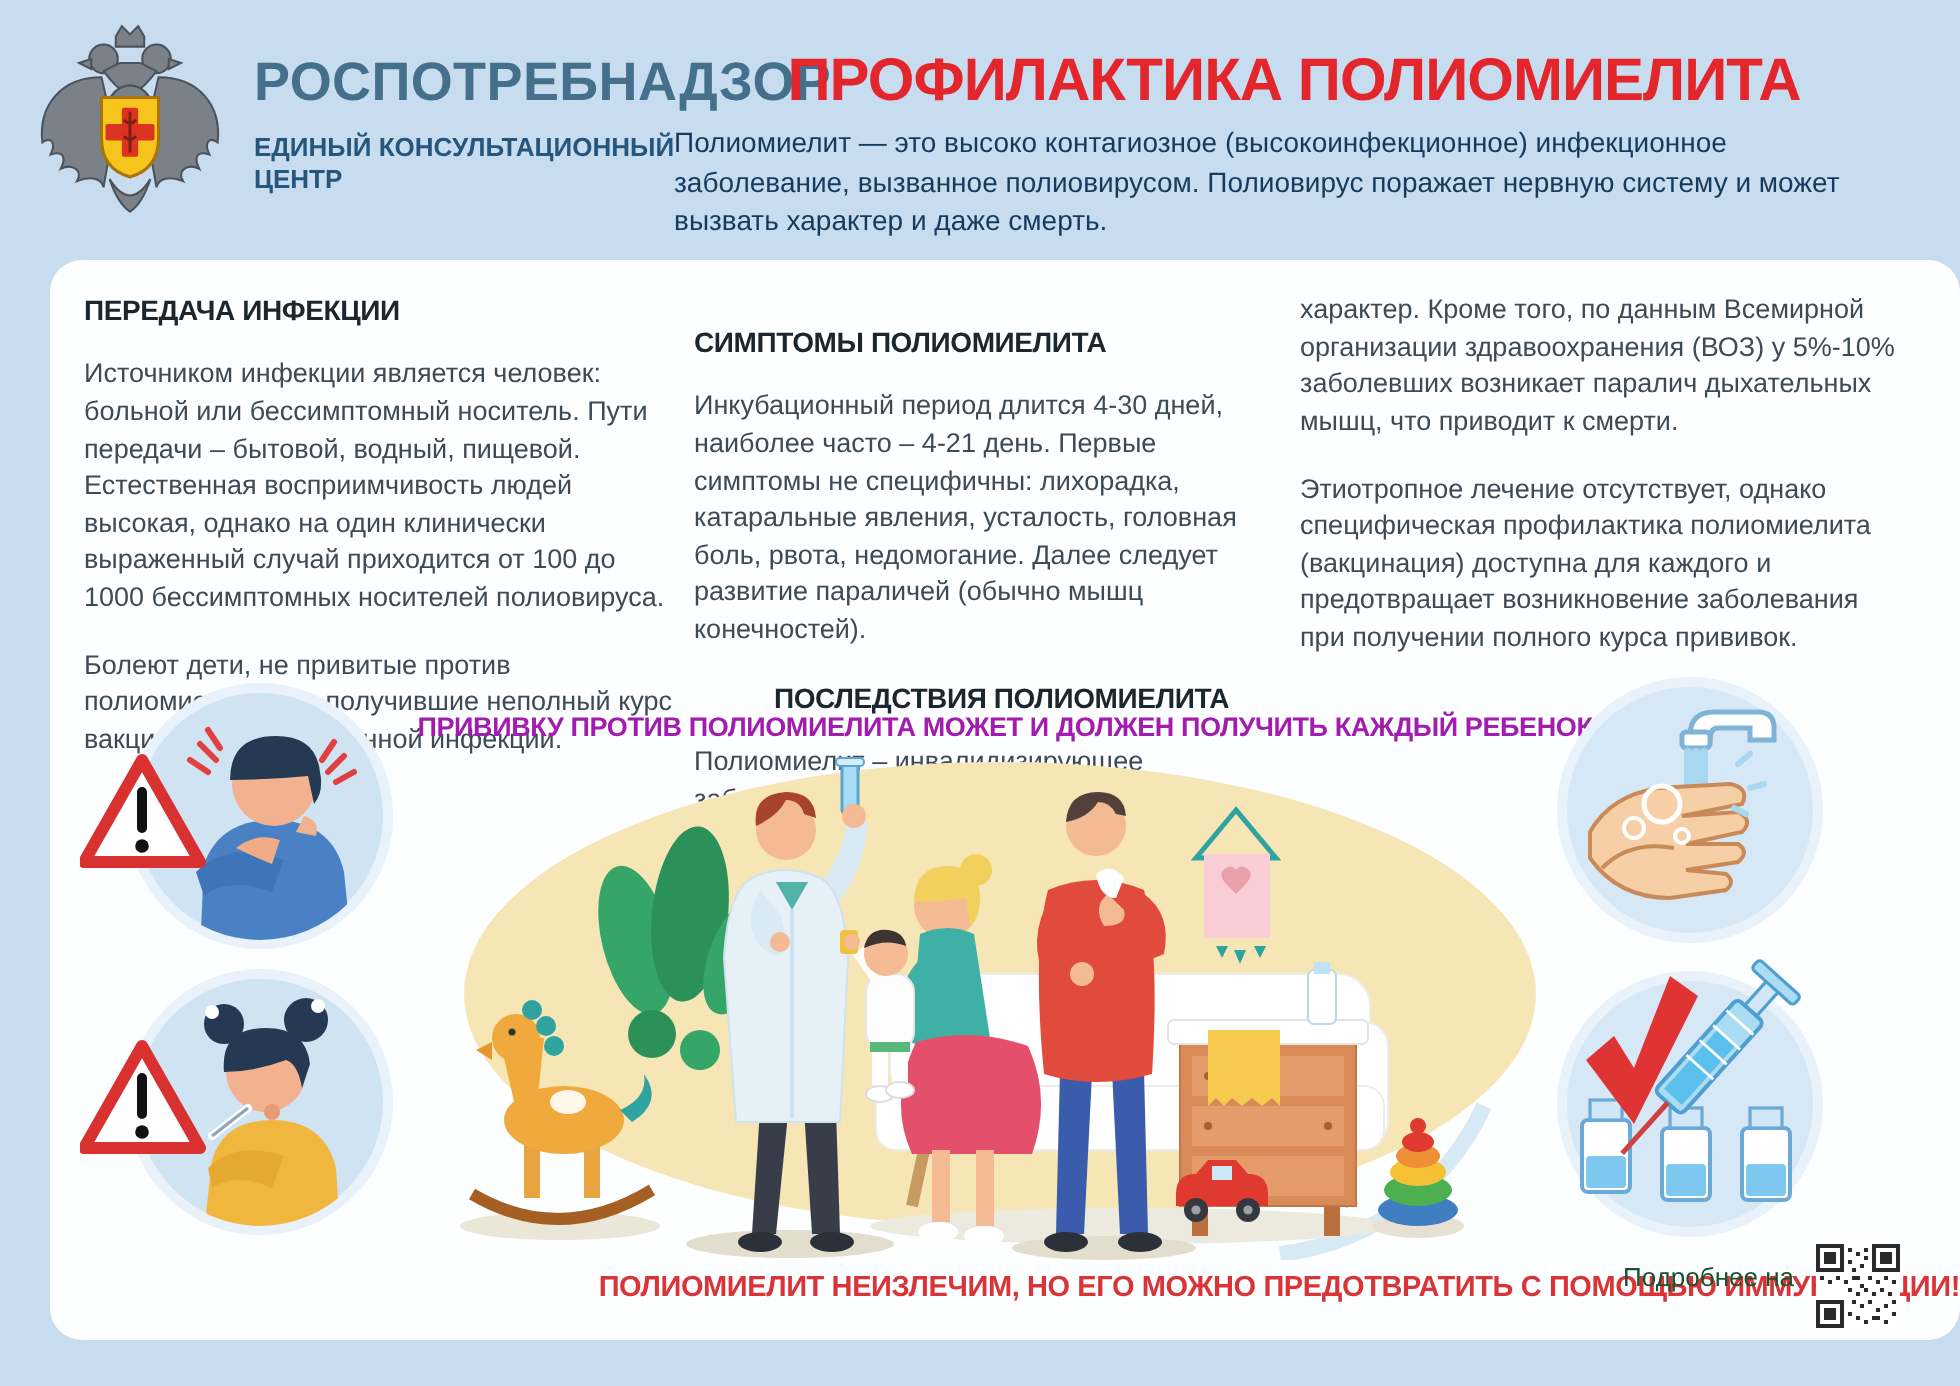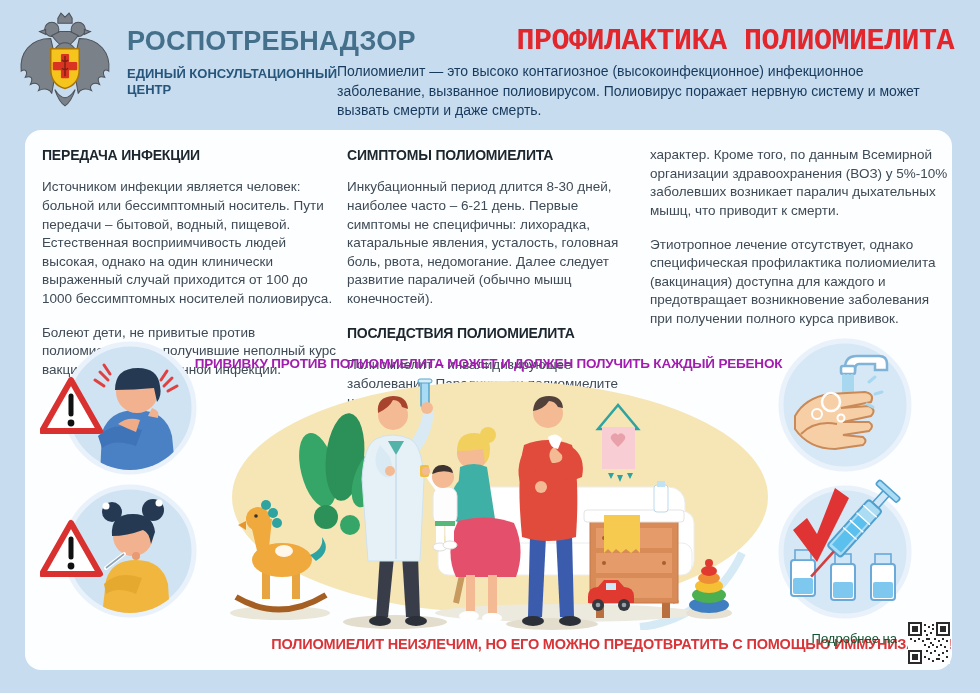--- a/index.html
+++ b/index.html
@@ -7,32 +7,32 @@
     position:relative;width:980px;height:693px;overflow:hidden;
     background:#c7dcee;font-family:"Liberation Sans",sans-serif;
   }
   .abs{position:absolute;}
   
   .logo{left:14px;top:6px;width:102px;height:108px;}
   .org-block{left:127px;top:26px;width:230px;}
   .org-name{font-size:27px;font-weight:bold;color:#44708b;letter-spacing:.2px;}
   .center-lines{margin-top:9px;font-size:13px;font-weight:bold;color:#27567c;line-height:1.25;}
   .phone{color:#e0262c;}
-  .page-title{left:340px;top:24px;width:614px;text-align:right;
-    font-size:30px;font-weight:bold;color:#e2262c;letter-spacing:-.5px;font-family:Liberation Mono, monospace;}
+  .page-title{left:340px;top:24px;width:614px;text-align:center;
+    font-size:30px;font-weight:bold;color:#e2262c;letter-spacing:-.5px;}
   .intro{left:337px;top:62px;width:616px;font-size:14px;color:#16395c;line-height:1.4;}
   
-  .panel{left:25px;top:130px;width:927px;height:540px;background:#fdfeff;border-radius:16px;}
+  .panel{left:25px;top:130px;width:927px;height:540px;background:#fdfeff;border-radius:16px;padding-left:28px;}
   .col{font-size:13.5px;color:#3e4a55;line-height:1.38;}
   .col h3{margin:0 0 13px 0;font-size:14px;color:#1c262e;letter-spacing:-.2px;}
   .col p{margin:0;}
   .col p.gap{margin-top:15px;}
-  .col h3.mid{margin-top:15px;margin-bottom:13px;}
+  .col h3.mid{margin-top:15px;margin-bottom:13px;margin-left:40px;}
   .col1{left:17px;top:16px;width:296px;}
-  .col2{left:322px;top:16px;width:296px;}
+  .col2{left:322px;top:32px;width:296px;}
   .col3{left:625px;top:16px;width:305px;}
   .banner-middle{left:0;right:0;top:226px;text-align:center;
     font-size:13.5px;font-weight:bold;color:#a21caf;letter-spacing:-.2px;}
   .banner-bottom{left:0;right:0;top:506px;text-align:right;
     font-size:14.5px;font-weight:bold;color:#d93438;letter-spacing:-.2px;}
   .scene{left:205px;top:245px;width:545px;height:255px;}
   .left-icons{left:15px;top:210px;width:160px;height:295px;}
   .right-icons{left:750px;top:208px;width:145px;height:295px;}
   .footer-note{left:640px;top:500px;width:232px;text-align:right;
     font-size:13px;color:#14532d;line-height:1.35;}
@@ -70,34 +70,34 @@
   </svg>
 
   <div class="abs org-block">
     <div class="org-name">РОСПОТРЕБНАДЗОР</div>
     <div class="center-lines">
       <div>ЕДИНЫЙ КОНСУЛЬТАЦИОННЫЙ ЦЕНТР</div>
     </div>
   </div>
 
   <div class="abs page-title">ПРОФИЛАКТИКА ПОЛИОМИЕЛИТА</div>
-  <div class="abs intro">Полиомиелит — это высоко контагиозное (высокоинфекционное) инфекционное заболевание, вызванное полиовирусом. Полиовирус поражает нервную систему и может вызвать смерти и даже смерть.</div>
+  <div class="abs intro">Полиомиелит — это высоко контагиозное (высокоинфекционное) инфекционное заболевание, вызванное полиовирусом. Полиовирус поражает нервную систему и может вызвать характер и даже смерть.</div>
 
   <div class="abs panel">
 
     <div class="abs col col1">
       <h3>ПЕРЕДАЧА ИНФЕКЦИИ</h3>
       <p>Источником инфекции является человек: больной или бессимптомный носитель. Пути передачи – бытовой, водный, пищевой.</p>
       <p>Естественная восприимчивость людей высокая, однако на один клинически выраженный случай приходится от 100 до 1000 бессимптомных носителей полиовируса.</p>
       <p class="gap">Болеют дети, не привитые против полиомиелита или получившие неполный курс вакцинации против данной инфекции.</p>
     </div>
 
     <div class="abs col col2">
       <h3>СИМПТОМЫ ПОЛИОМИЕЛИТА</h3>
-      <p>Инкубационный период длится 8-30 дней, наиболее часто – 6-21 день. Первые симптомы не специфичны: лихорадка, катаральные явления, усталость, головная боль, рвота, недомогание. Далее следует развитие параличей (обычно мышц конечностей).</p>
+      <p>Инкубационный период длится 4-30 дней, наиболее часто – 4-21 день. Первые симптомы не специфичны: лихорадка, катаральные явления, усталость, головная боль, рвота, недомогание. Далее следует развитие параличей (обычно мышц конечностей).</p>
       <h3 class="mid">ПОСЛЕДСТВИЯ ПОЛИОМИЕЛИТА</h3>
       <p>Полиомиелит – инвалидизирующее заболевание. Параличи при полиомиелите носят необратимый</p>
     </div>
 
     <div class="abs col col3">
       <p>характер. Кроме того, по данным Всемирной организации здравоохранения (ВОЗ) у 5%-10% заболевших возникает паралич дыхательных мышц, что приводит к смерти.</p>
       <p class="gap">Этиотропное лечение отсутствует, однако специфическая профилактика полиомиелита (вакцинация) доступна для каждого и предотвращает возникновение заболевания при получении полного курса прививок.</p>
     </div>
 
     <div class="abs banner-middle">ПРИВИВКУ ПРОТИВ ПОЛИОМИЕЛИТА МОЖЕТ И ДОЛЖЕН ПОЛУЧИТЬ КАЖДЫЙ РЕБЕНОК</div>

